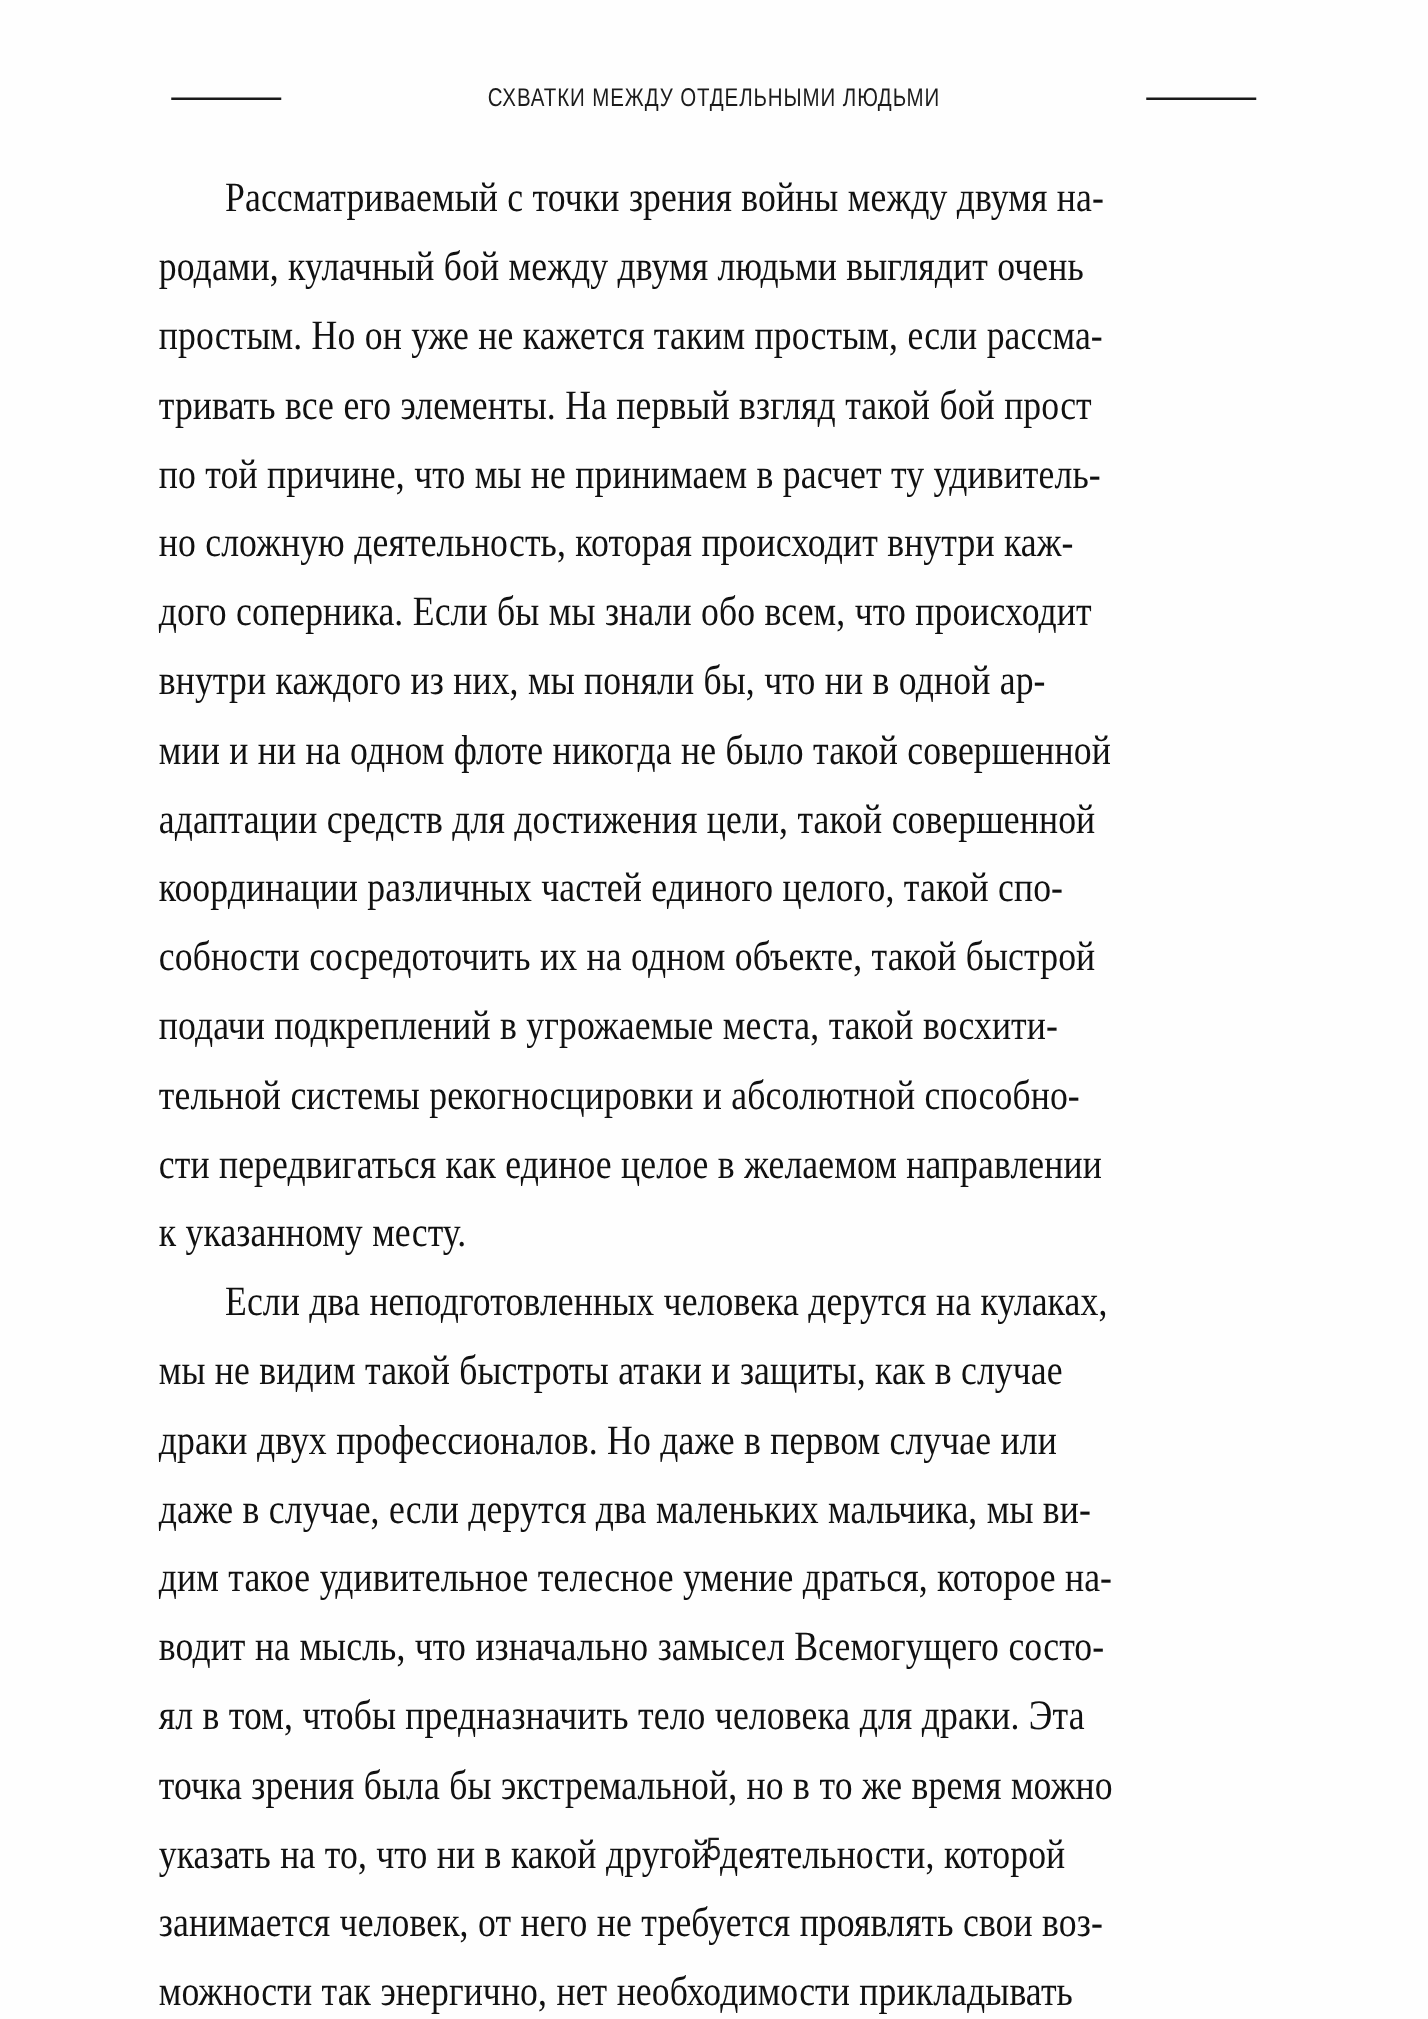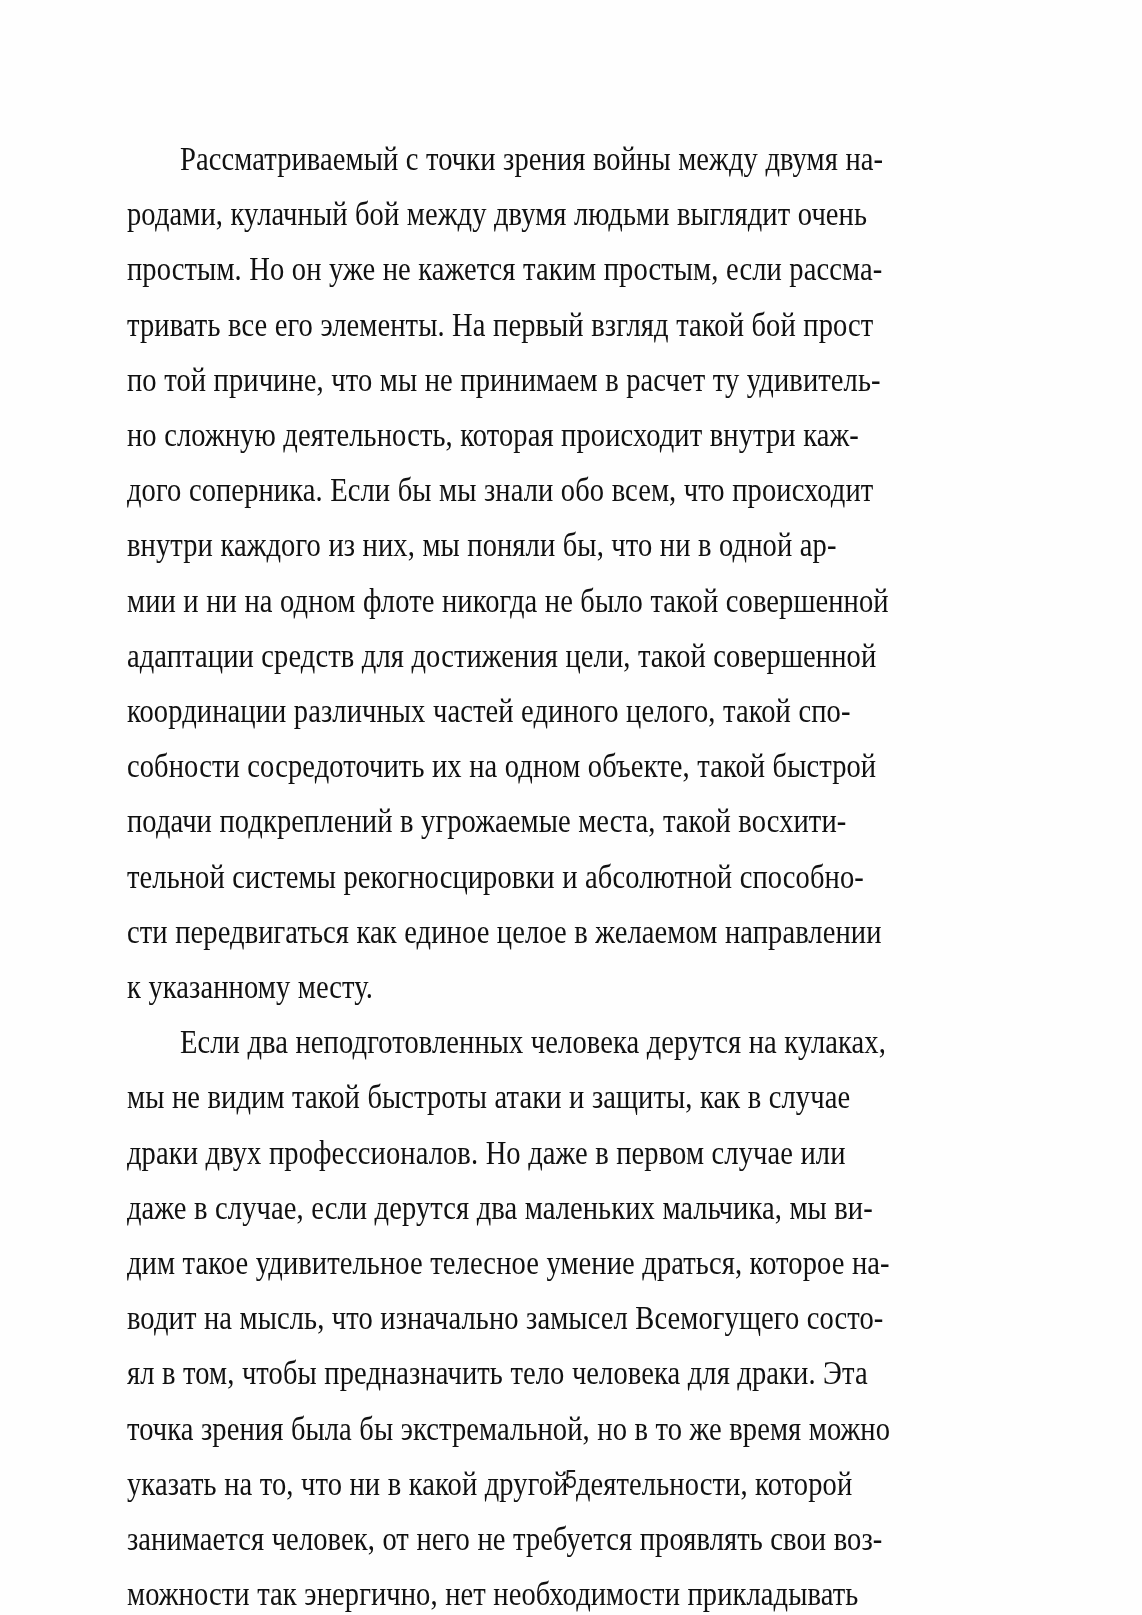--- a/index.html
+++ b/index.html
@@ -94,20 +94,25 @@
     color: #1c1c1c;
     transform: scaleX(0.82);
     transform-origin: center;
   }
 </style>
 </head>
 <body>
 
 <div class="page">
 
+  <div class="running-head">
+    <span class="head-rule left"></span>
+    <span class="head-title">СХВАТКИ МЕЖДУ ОТДЕЛЬНЫМИ ЛЮДЬМИ</span>
+    <span class="head-rule right"></span>
+  </div>
 
   <div class="text-block">
     <p class="para" id="para-1"><span class="indent"></span>Рассматриваемый с точки зрения войны между двумя на-<br>родами, кулачный бой между двумя людьми выглядит очень<br>простым. Но он уже не кажется таким простым, если рассма-<br>тривать все его элементы. На первый взгляд такой бой прост<br>по той причине, что мы не принимаем в расчет ту удивитель-<br>но сложную деятельность, которая происходит внутри каж-<br>дого соперника. Если бы мы знали обо всем, что происходит<br>внутри каждого из них, мы поняли бы, что ни в одной ар-<br>мии и ни на одном флоте никогда не было такой совершенной<br>адаптации средств для достижения цели, такой совершенной<br>координации различных частей единого целого, такой спо-<br>собности сосредоточить их на одном объекте, такой быстрой<br>подачи подкреплений в угрожаемые места, такой восхити-<br>тельной системы рекогносцировки и абсолютной способно-<br>сти передвигаться как единое целое в желаемом направлении<br>к указанному месту.</p>
     <p class="para" id="para-2"><span class="indent"></span>Если два неподготовленных человека дерутся на кулаках,<br>мы не видим такой быстроты атаки и защиты, как в случае<br>драки двух профессионалов. Но даже в первом случае или<br>даже в случае, если дерутся два маленьких мальчика, мы ви-<br>дим такое удивительное телесное умение драться, которое на-<br>водит на мысль, что изначально замысел Всемогущего состо-<br>ял в том, чтобы предназначить тело человека для драки. Эта<br>точка зрения была бы экстремальной, но в то же время можно<br>указать на то, что ни в какой другой деятельности, которой<br>занимается человек, от него не требуется проявлять свои воз-<br>можности так энергично, нет необходимости прикладывать<br>такой широкий спектр усилий; человеческие силы – физиче-<br>ские, умственные и нравственные – не подвергаются такому<br>тяжелому испытанию. Никакая другая активность человека<br>не вызывает у него такого упадка сил. Все это не должно нас<br>удивлять: почему нас должно удивлять то, что величайшие<br>усилия человека направляются на спасение его жизни? Жизнь</p>
   </div>
 
   <div class="folio">5</div>
 
 </div>
 

